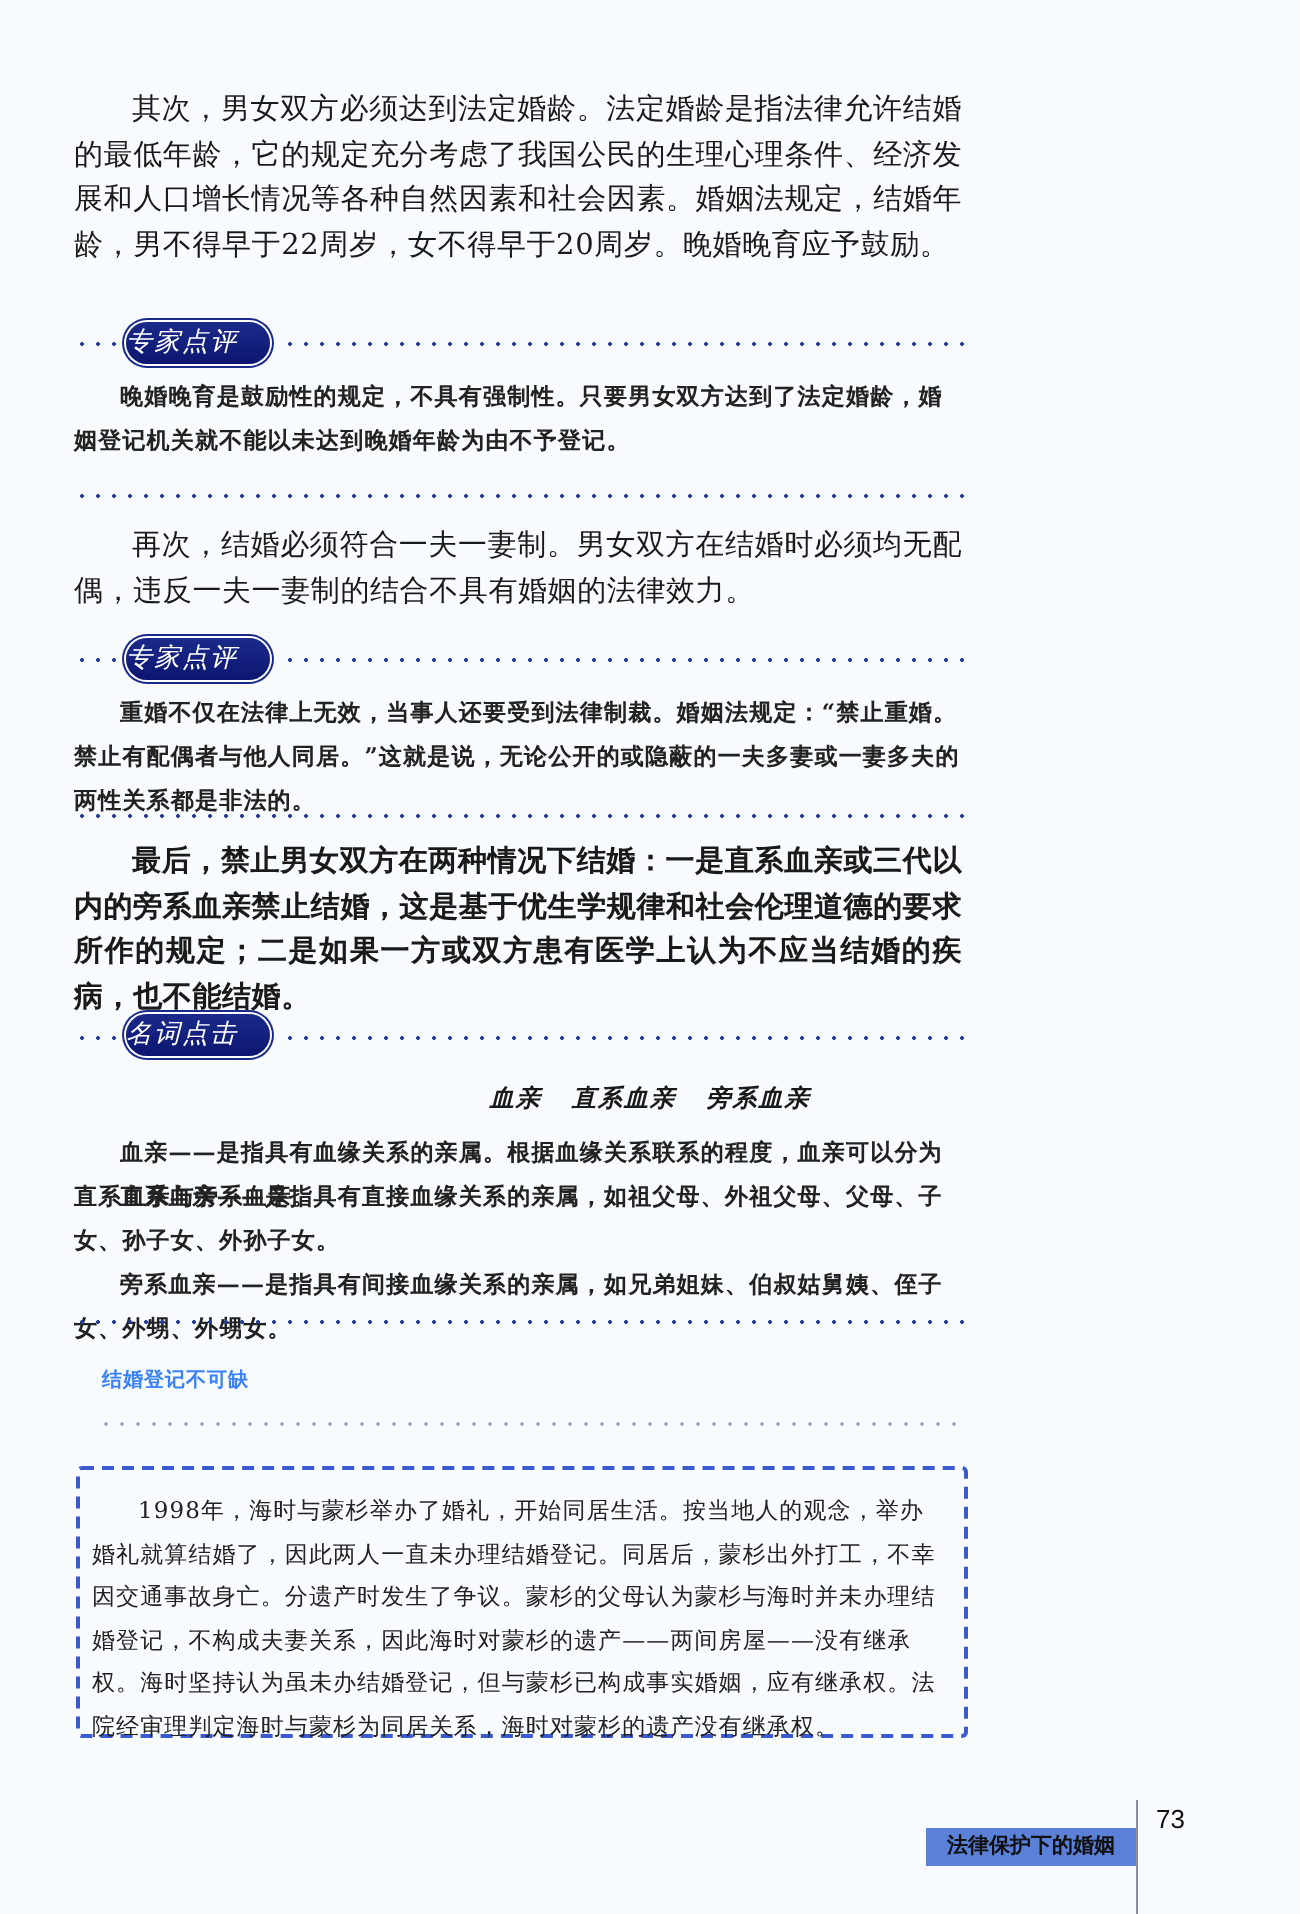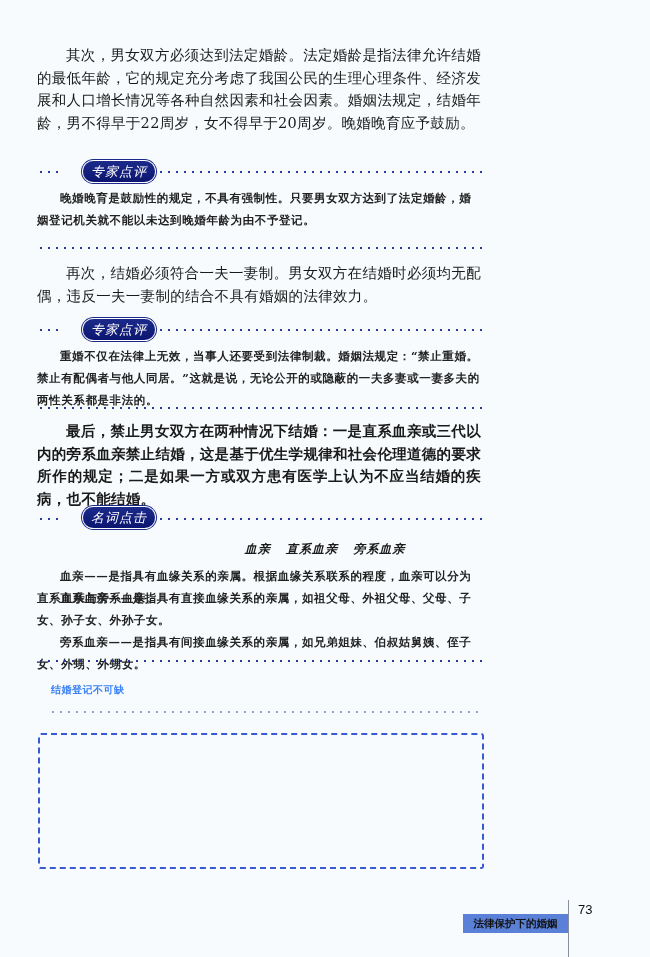--- a/index.html
+++ b/index.html
@@ -26,23 +26,22 @@
     position: absolute; left: 37px; width: 445px; height: 2px;
     background-image: radial-gradient(circle, #2a3c9a 0.9px, transparent 1.1px);
     background-size: 8px 2px; background-repeat: repeat-x;
   }
   .dotline.grey { background-image: radial-gradient(circle, #8fa0c0 0.7px, transparent 1px); background-size: 8px 2px;}
   .badge {
     position: absolute; left: 63px; width: 72px; height: 21px;
     background: linear-gradient(#1b2a8a, #0c1670);
     border-radius: 11px;
     color: #fff; font-family: "DejaVu Sans", sans-serif; font-style: italic;
-    font-size: 13px; line-height: 21px; text-align: center; letter-spacing: 1px;
+    font-size: 13px; line-height: 21px; text-align: left; letter-spacing: 1px;
     box-shadow: 0 0 0 1px #fff, 0 0 0 2px #1b2a8a;
-    margin-left: 20px;
   }
   .badge-gap { position: absolute; left: 58px; width: 84px; height: 6px; background: #f7fbfd; }
   .term-heading {
     position: absolute; left: 0; width: 650px; text-align: center;
     font-family: "DejaVu Sans", sans-serif; font-weight: bold; font-size: 12px; letter-spacing: 1px;
   }
   .term-heading span { margin: 0 5px; }
   .section-title {
     position: absolute; left: 51px; top: 683px;
     font-family: "DejaVu Sans", sans-serif; font-weight: bold; font-size: 10px;
@@ -104,18 +103,19 @@
   </div>
   <p class="note" style="top:587px;">直系血亲——是指具有直接血缘关系的亲属，如祖父母、外祖父母、父母、子女、孙子女、外孙子女。</p>
   <p class="note" style="top:565px;">血亲——是指具有血缘关系的亲属。根据血缘关系联系的程度，血亲可以分为直系血亲与旁系血亲。</p>
   <p class="note" style="top:631px;">旁系血亲——是指具有间接血缘关系的亲属，如兄弟姐妹、伯叔姑舅姨、侄子女、外甥、外甥女。</p>
   <div class="dotline" style="top:660px;"></div>
 
   <div class="section-title">结婚登记不可缺</div>
   <div class="dotline grey" style="top:711px; left:49px; width:433px;"></div>
 
   <div class="case-box"></div>
+  <p class="case-text">1998年，海时与蒙杉举办了婚礼，开始同居生活。按当地人的观念，举办婚礼就算结婚了，因此两人一直未办理结婚登记。同居后，蒙杉出外打工，不幸因交通事故身亡。分遗产时发生了争议。蒙杉的父母认为蒙杉与海时并未办理结婚登记，不构成夫妻关系，因此海时对蒙杉的遗产——两间房屋——没有继承权。海时坚持认为虽未办结婚登记，但与蒙杉已构成事实婚姻，应有继承权。法院经审理判定海时与蒙杉为同居关系，海时对蒙杉的遗产没有继承权。</p>
 
   <div class="footer-tab">法律保护下的婚姻</div>
   <div class="footer-rule"></div>
   <div class="page-num">73</div>
 
 </div>
 
 </body></html>

